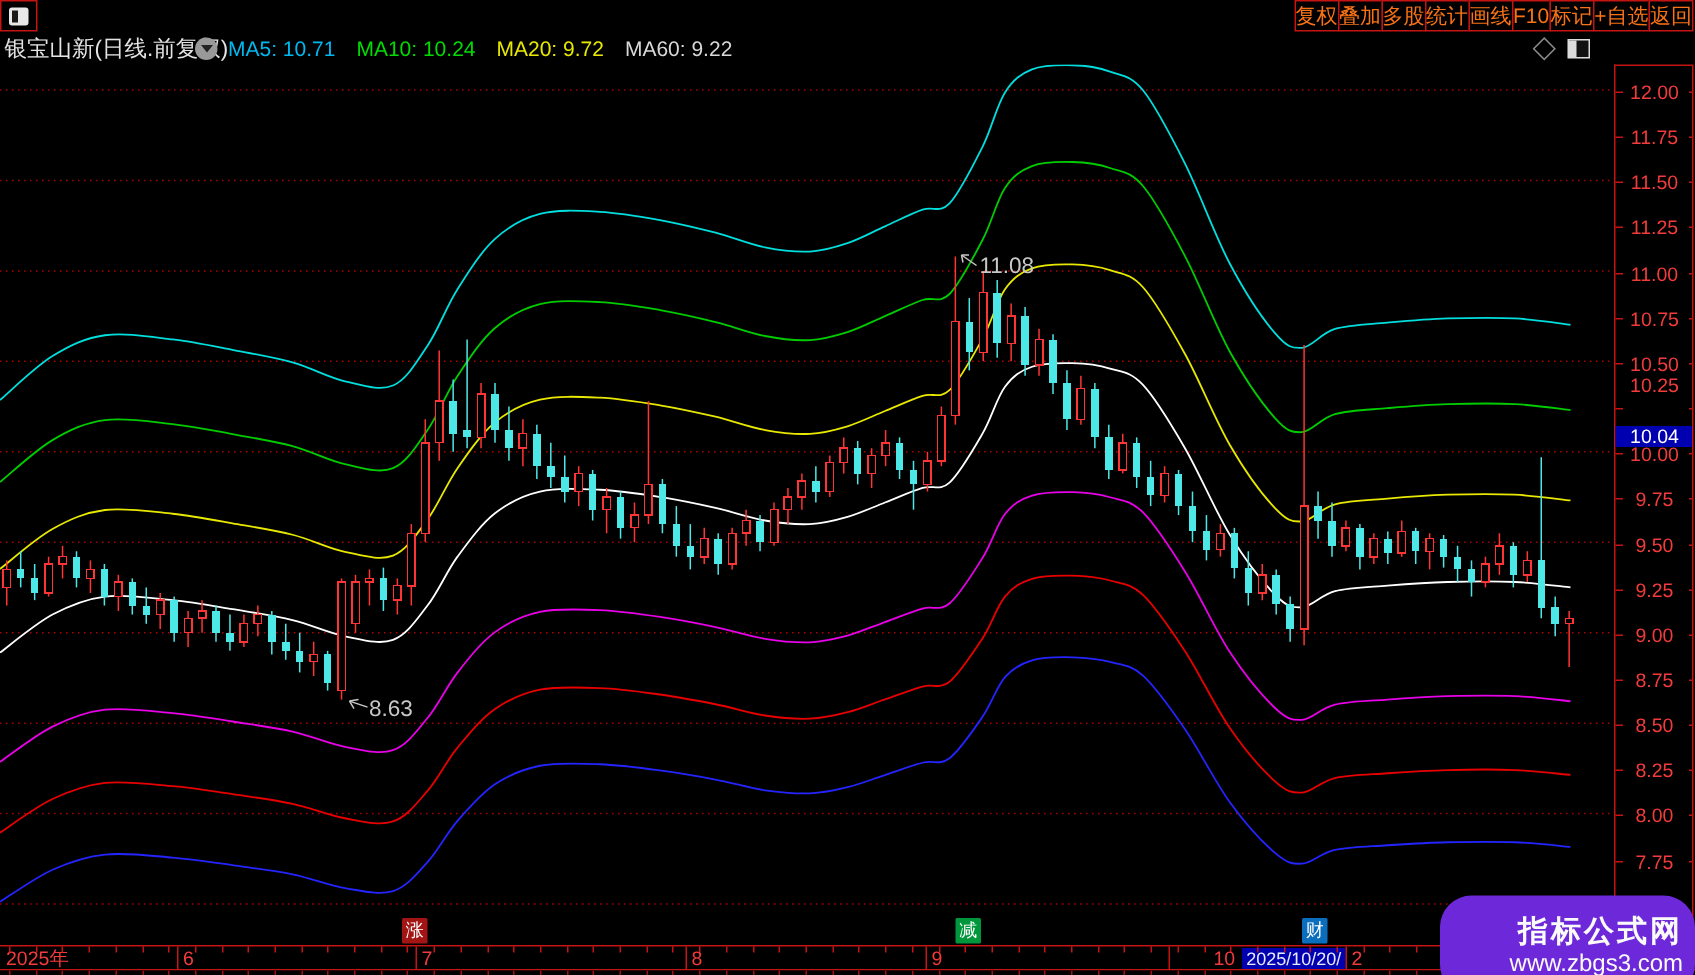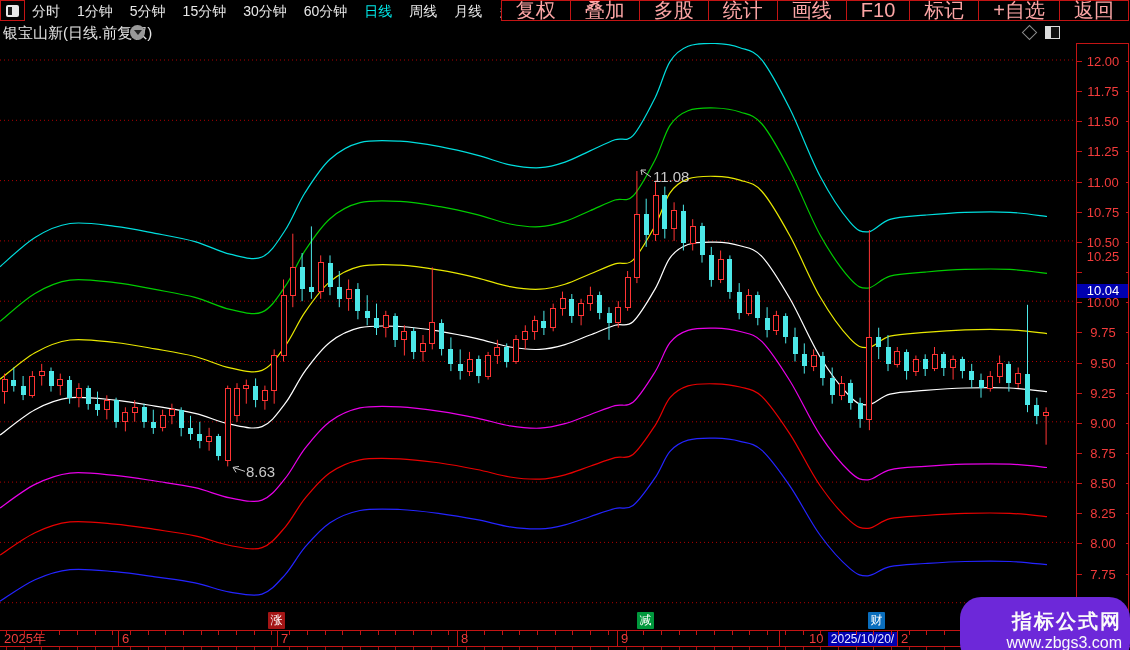--- a/index.html
+++ b/index.html
@@ -9,22 +9,22 @@
   
   #topbar{position:absolute;left:0;top:0;width:1130px;height:22px;background:#000;}
   #winicon-box{position:absolute;left:0;top:0;width:25px;height:21px;border:1px solid #c41414;
     display:flex;align-items:center;justify-content:center;box-sizing:border-box;}
   #winicon{width:13px;height:12px;background:#e8e8e8;border-radius:2px;position:relative;}
   #winicon:after{content:"";position:absolute;left:2px;top:2px;width:4px;height:8px;background:#1a1a1a;}
   #menu{position:absolute;left:32px;top:0;height:22px;display:flex;align-items:center;gap:17px;}
   .menu-item{font-size:14px;color:#e8e8e8;line-height:22px;white-space:nowrap;cursor:default;}
   .menu-item.active{color:#00e5e5;}
   #topbtns{position:absolute;right:1px;top:0;height:22px;display:flex;}
-  .top-btn{border:1px solid #c41414;color:#fca5a5;font-size:20px;line-height:19px;height:19px;
-    padding:0 14px;margin-left:-1px;white-space:nowrap;background:#000;}
+  .top-btn{border:1px solid #c41414;color:#f97316;font-size:14px;line-height:19px;height:19px;
+    padding:0 0;margin-left:-1px;white-space:nowrap;background:#000;}
 
   
   #namebar{position:absolute;left:0;top:22px;width:1130px;height:21px;background:#000;}
   #stock-title{position:absolute;left:3px;top:0;font-size:15px;color:#e4e4e4;line-height:21px;white-space:nowrap;}
   #chev{position:absolute;left:130px;top:3px;width:15px;height:15px;border-radius:50%;background:#999;
     display:flex;align-items:center;justify-content:center;}
   #chev:after{content:"";width:0;height:0;border:4px solid transparent;border-top:5px solid #222;margin-top:4px;}
   #ma-row{position:absolute;left:152px;top:0;height:21px;display:flex;gap:14px;align-items:center;}
   .ma-item{font-size:14px;line-height:21px;white-space:nowrap;}
   #nb-icons{position:absolute;right:70px;top:0;height:21px;display:flex;align-items:center;gap:10px;}
@@ -68,49 +68,42 @@
 </style>
 </head>
 <body>
 
 <div id="app">
 
   <div id="topbar">
     <div id="winicon-box">
       <div id="winicon"></div>
     </div>
-    <div id="menu">
-        <span class="menu-item">分时</span>
-        <span class="menu-item">1分钟</span>
-        <span class="menu-item">5分钟</span>
-        <span class="menu-item">15分钟</span>
-        <span class="menu-item">30分钟</span>
-        <span class="menu-item">60分钟</span>
-        <span class="menu-item active">日线</span>
-        <span class="menu-item">周线</span>
-        <span class="menu-item">月线</span>
-        <span class="menu-item">多周期</span>
-        <span class="menu-item">更多&gt;</span>
-      </div>
     <div id="topbtns">
         <span class="top-btn">复权</span>
         <span class="top-btn">叠加</span>
         <span class="top-btn">多股</span>
         <span class="top-btn">统计</span>
         <span class="top-btn">画线</span>
         <span class="top-btn">F10</span>
         <span class="top-btn">标记</span>
         <span class="top-btn">+自选</span>
         <span class="top-btn">返回</span>
       </div>
   </div>
 
   <div id="namebar">
     <span id="stock-title">银宝山新(日线.前复权)</span>
     <span id="chev"></span>
+    <span id="ma-row">
+        <span class="ma-item" style="color: rgb(0, 184, 240);">MA5: 10.71</span>
+        <span class="ma-item" style="color: rgb(0, 220, 0);">MA10: 10.24</span>
+        <span class="ma-item" style="color: rgb(232, 232, 0);">MA20: 9.72</span>
+        <span class="ma-item" style="color: rgb(216, 216, 216);">MA60: 9.22</span>
+      </span>
     <span id="nb-icons">
       <span id="diamond"></span>
       <span id="splitsq"></span>
     </span>
   </div>
 
   <svg id="plot" xmlns="http://www.w3.org/2000/svg" viewBox="0 0 1076 587">
       <line x1="0" y1="559.7" x2="1076" y2="559.7" stroke="#b00000" stroke-width="1" stroke-dasharray="1 3"></line>
       <line x1="0" y1="499.4" x2="1076" y2="499.4" stroke="#b00000" stroke-width="1" stroke-dasharray="1 3"></line>
       <line x1="0" y1="439.1" x2="1076" y2="439.1" stroke="#b00000" stroke-width="1" stroke-dasharray="1 3"></line>

